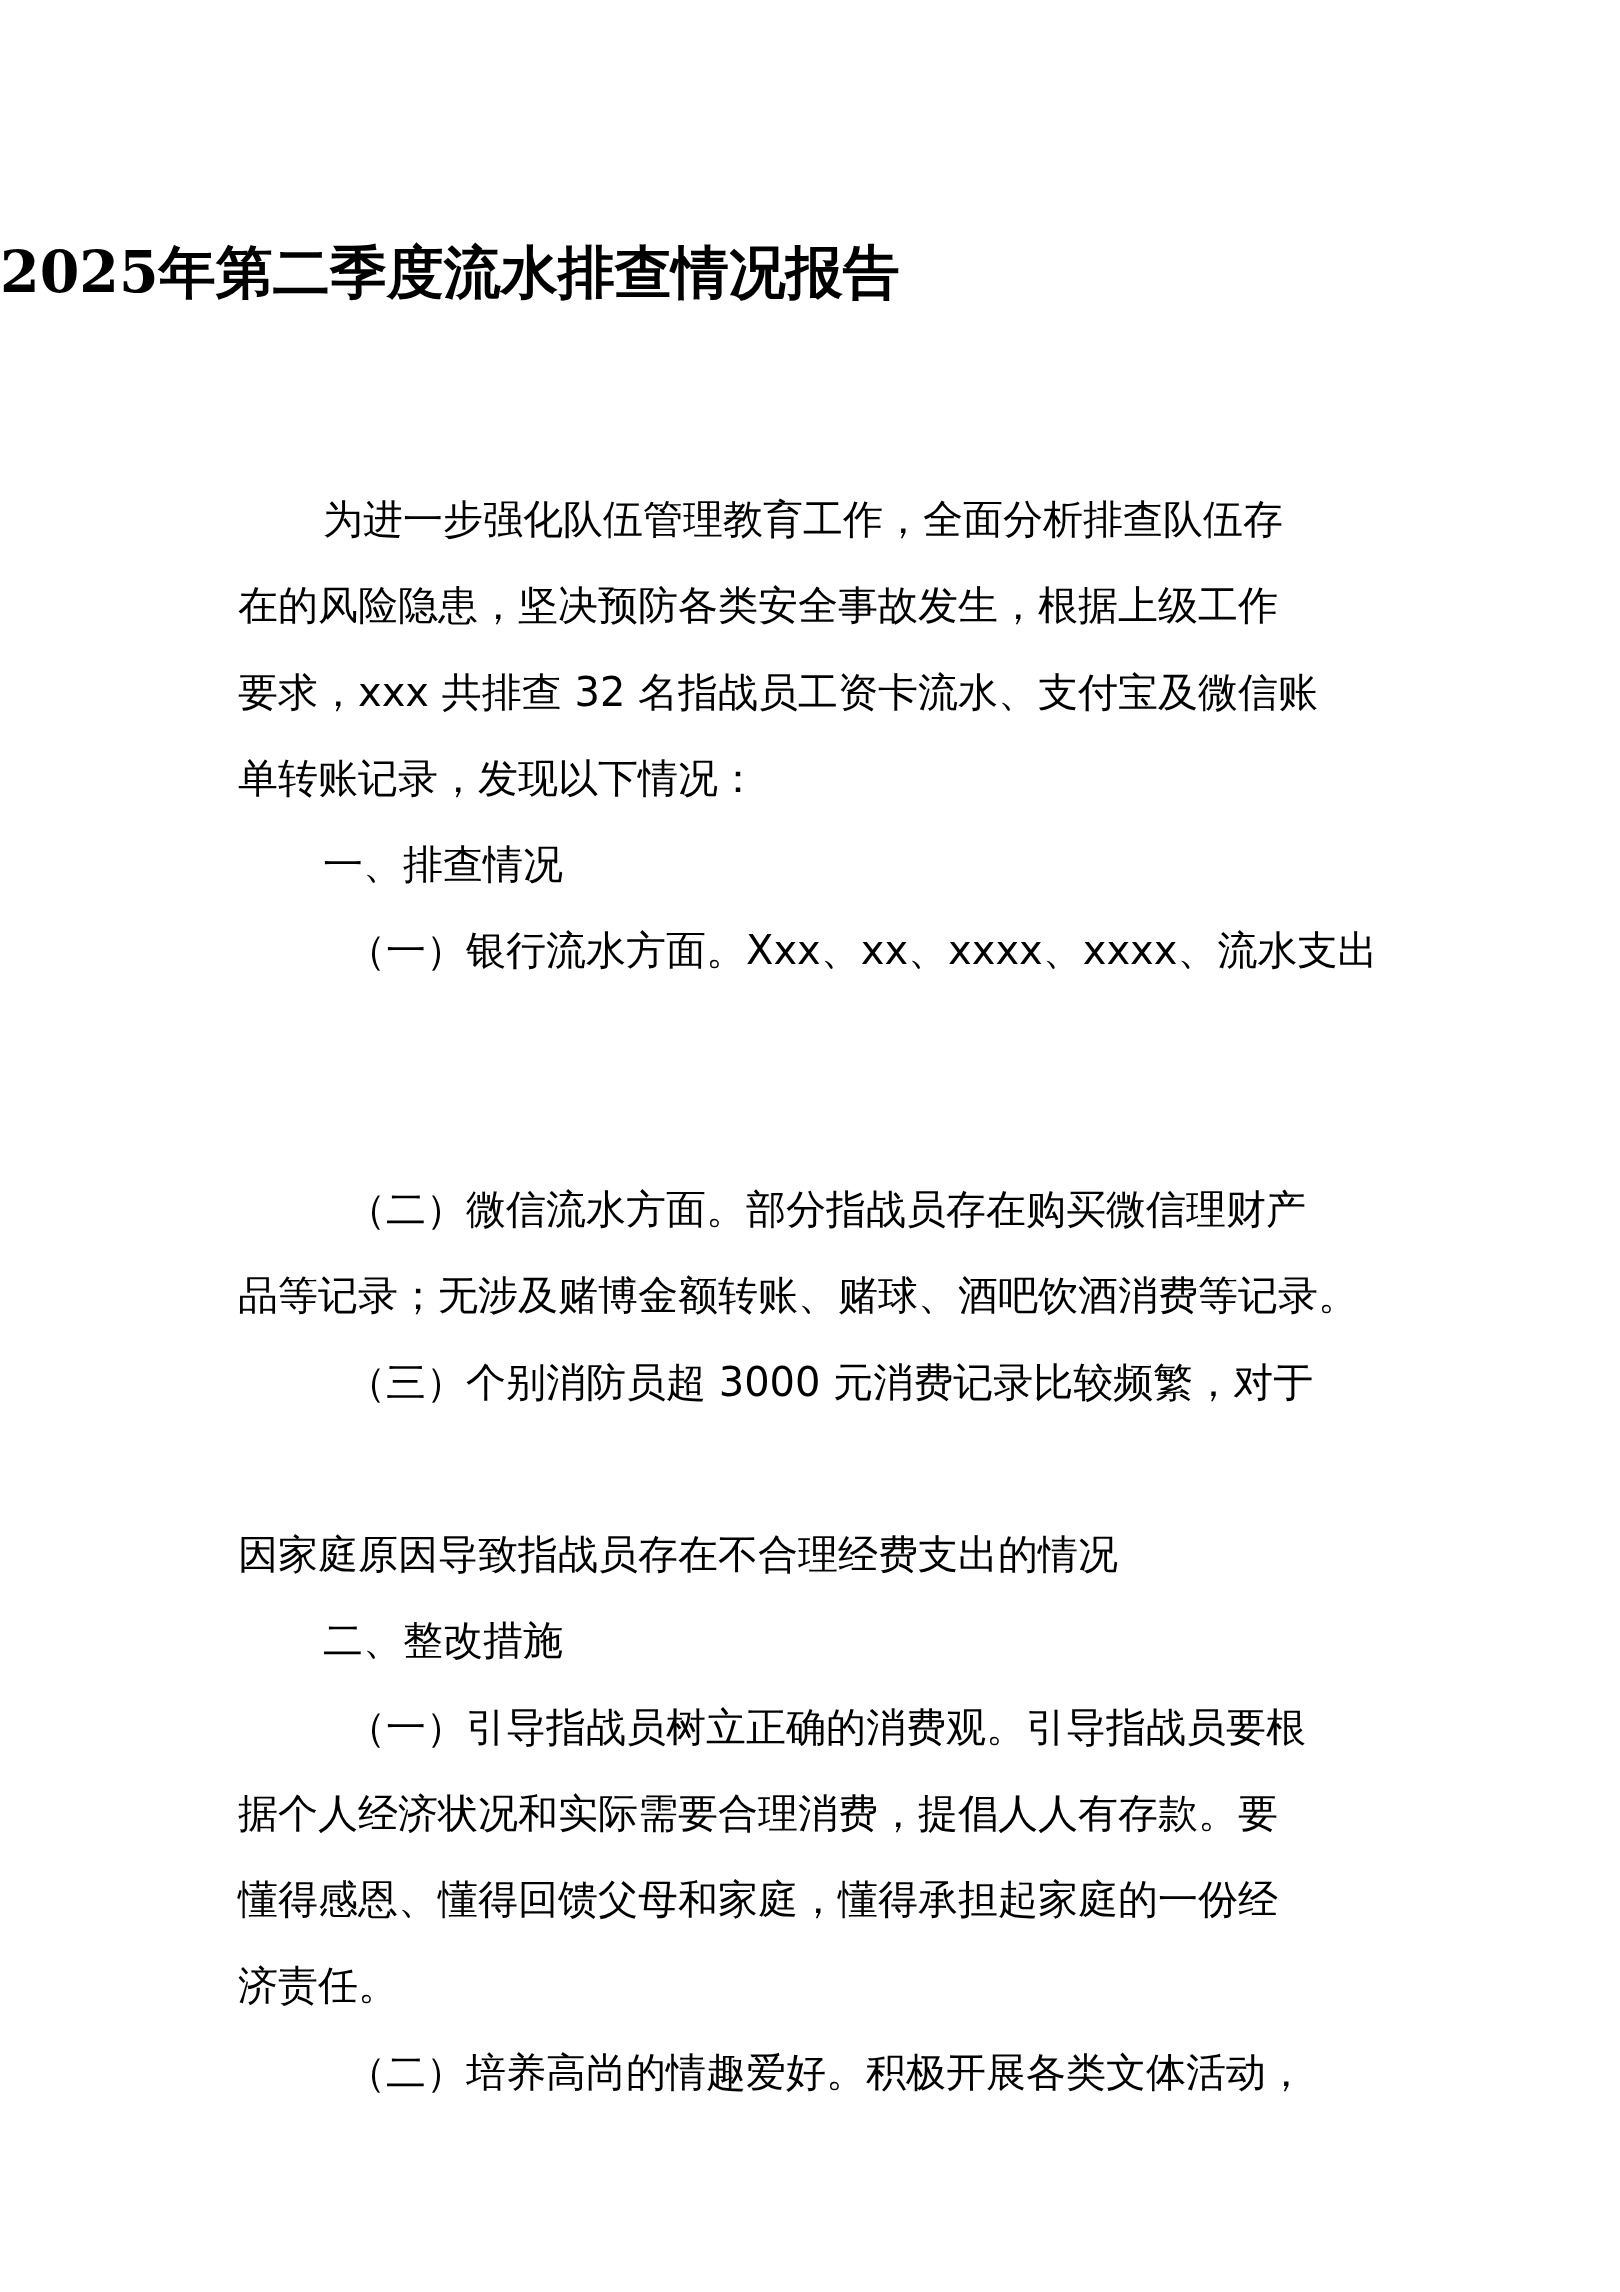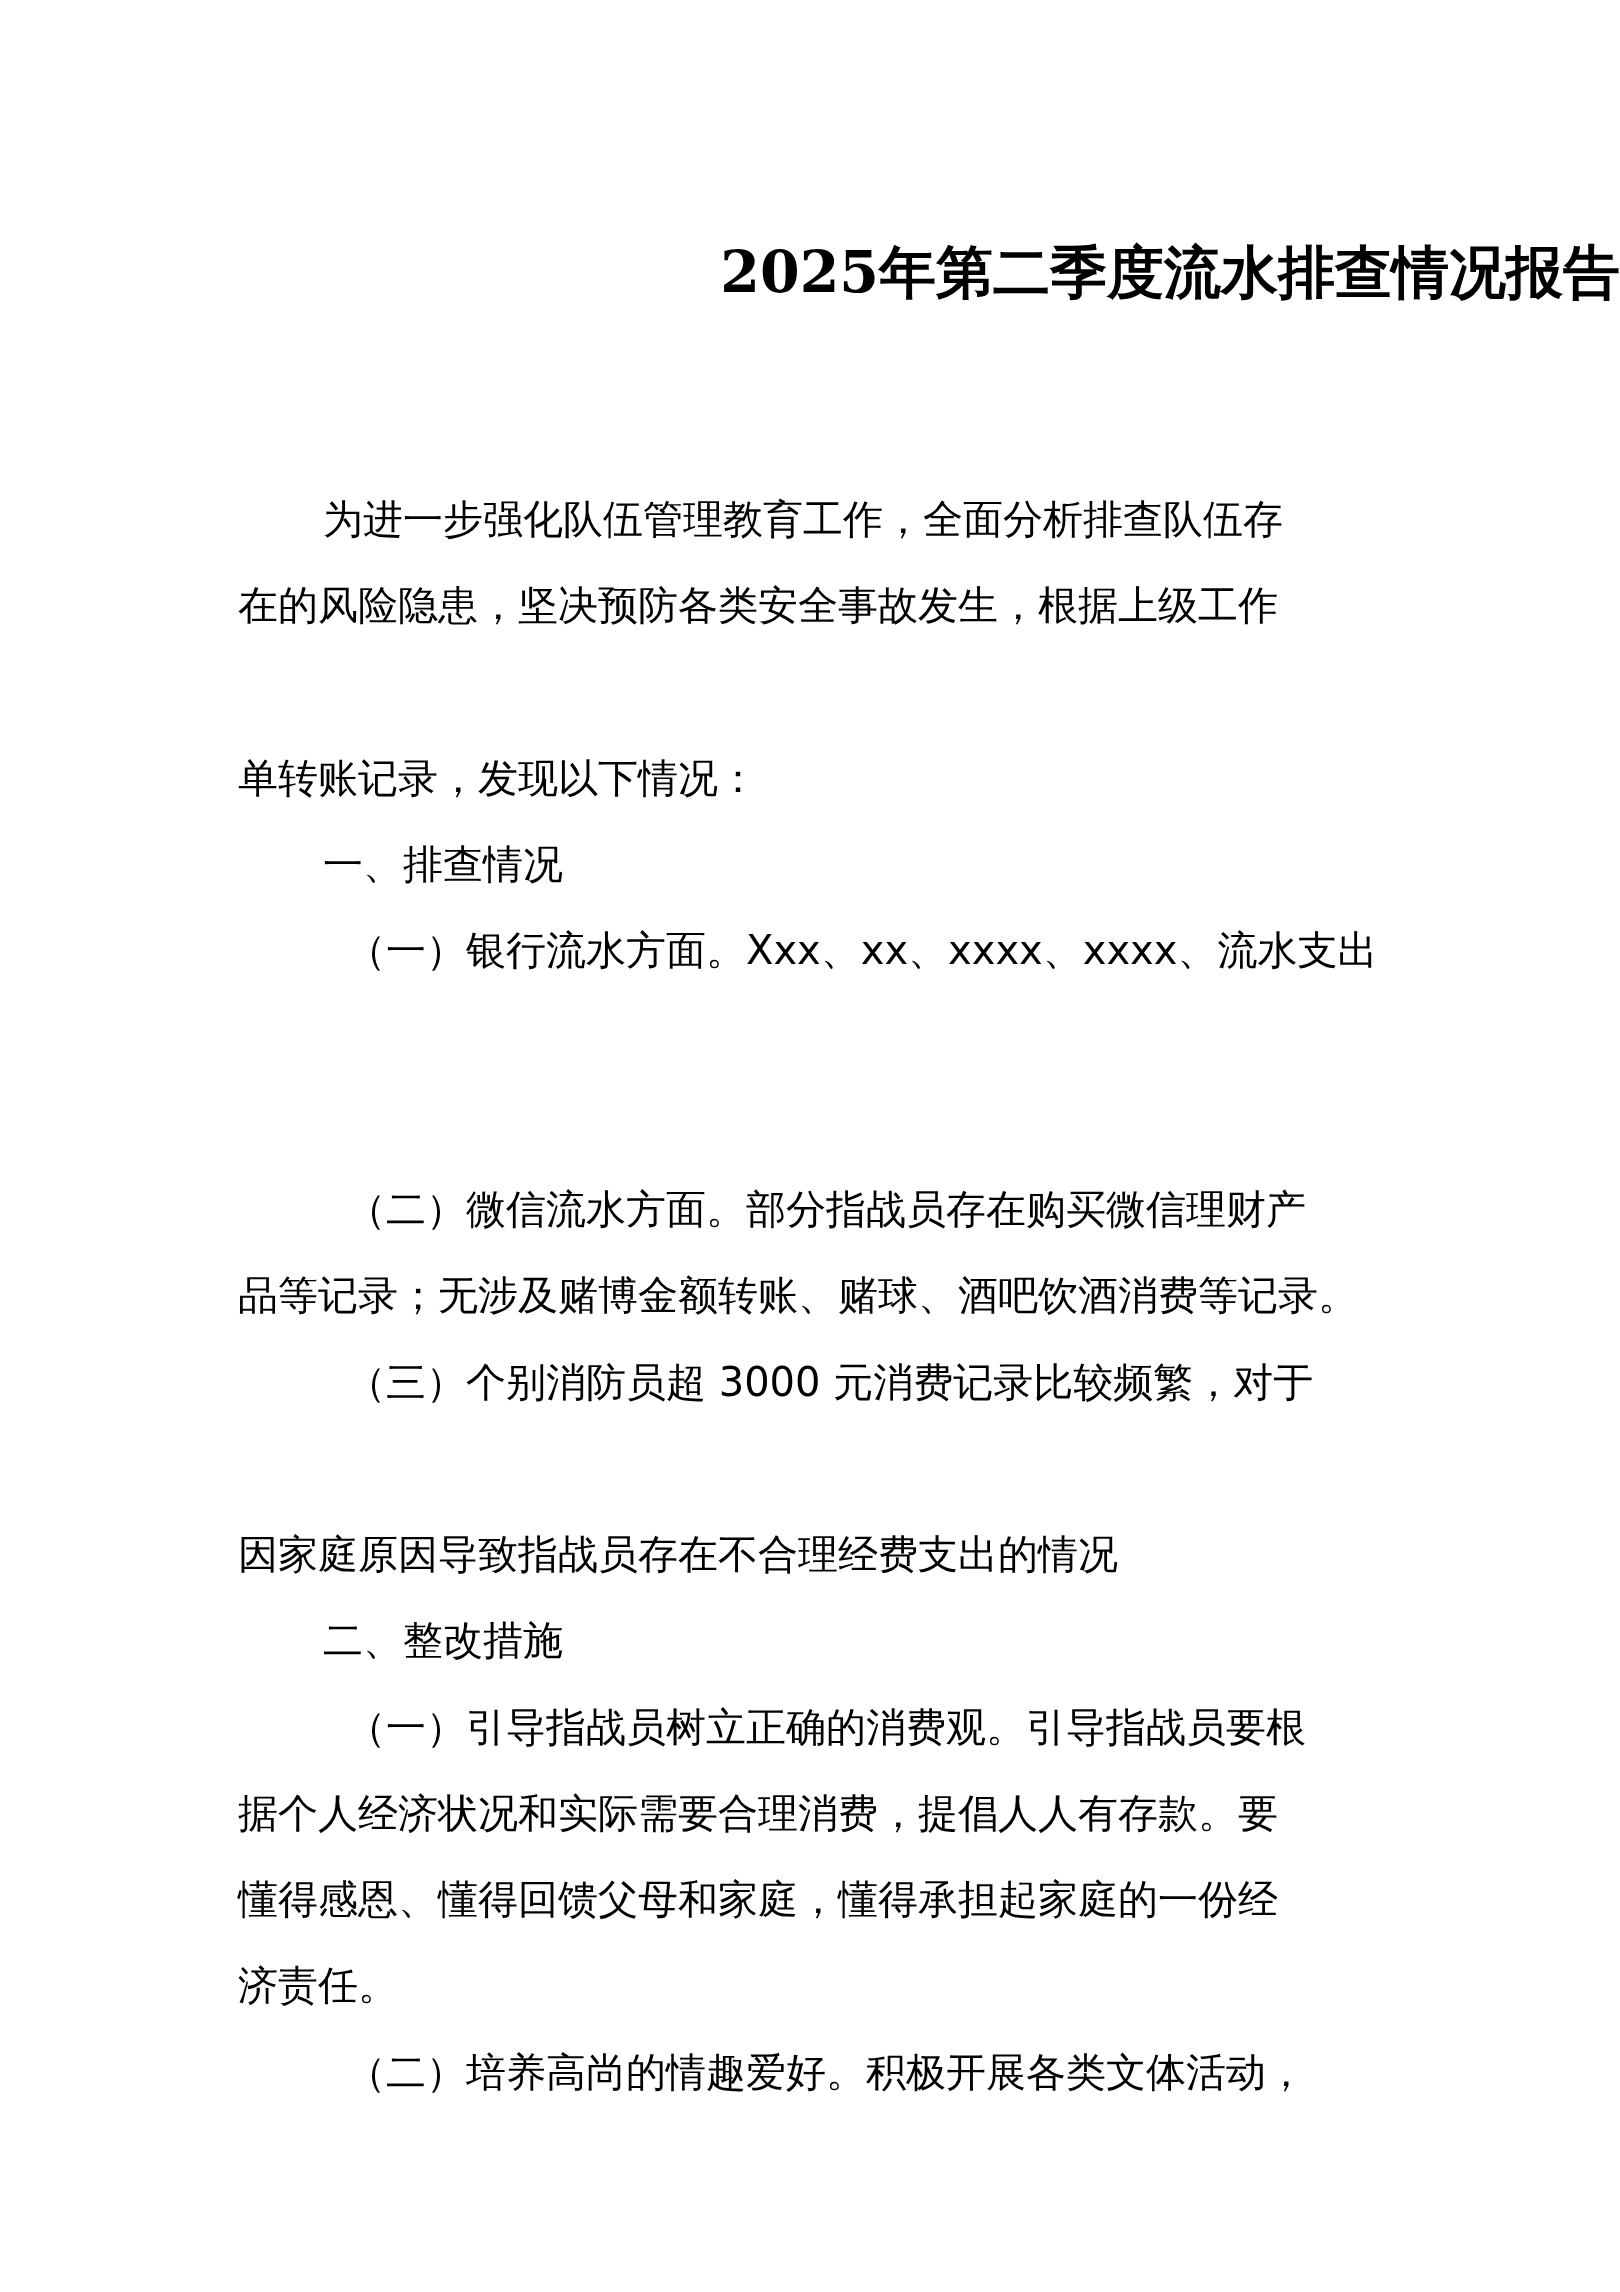--- a/index.html
+++ b/index.html
@@ -19,21 +19,21 @@
       left: 0; top: 0;
       width: 1620px;
       height: 2293px;
       background: #ffffff;
     }
     .title {
       position: absolute;
       left: 0;
       top: 233px;
       width: 1620px;
-      text-align: right;
+      text-align: left;
       font-family: "DejaVu Serif", "Liberation Serif", serif;
       font-size: 57px;
       line-height: 78px;
       font-weight: bold;
       letter-spacing: 0px;
       white-space: nowrap;
     }
     .line {
       position: absolute;
       left: 238px;
@@ -47,20 +47,21 @@
     .indent-sub { left: 338px; margin-left: 8px; }
   </style>
 </head>
 <body>
 
 <div class="page">
   <div class="title">2025年第二季度流水排查情况报告</div>
 
   <div class="line indent" style="top:490px">为进一步强化队伍管理教育工作，全面分析排查队伍存</div>
   <div class="line" style="top:576px">在的风险隐患，坚决预防各类安全事故发生，根据上级工作</div>
+  <div class="line" style="top:663px">要求，xxx 共排查 32 名指战员工资卡流水、支付宝及微信账</div>
   <div class="line" style="top:749px">单转账记录，发现以下情况：</div>
 
   <div class="line indent" style="top:835px">一、排查情况</div>
 
   <div class="line indent-sub" style="top:921px">（一）银行流水方面。Xxx、xx、xxxx、xxxx、流水支出</div>
 
   <div class="line indent-sub" style="top:1180px">（二）微信流水方面。部分指战员存在购买微信理财产</div>
   <div class="line" style="top:1266px">品等记录；无涉及赌博金额转账、赌球、酒吧饮酒消费等记录。</div>
 
   <div class="line indent-sub" style="top:1353px">（三）个别消防员超 3000 元消费记录比较频繁，对于</div>

